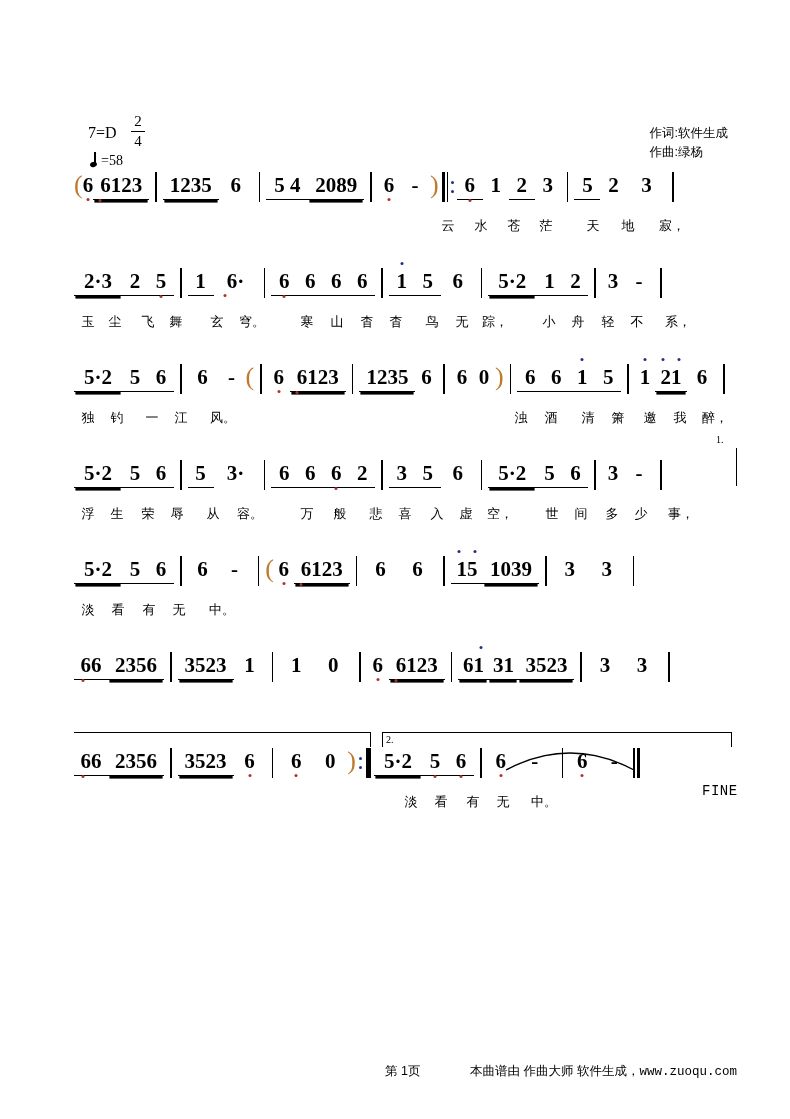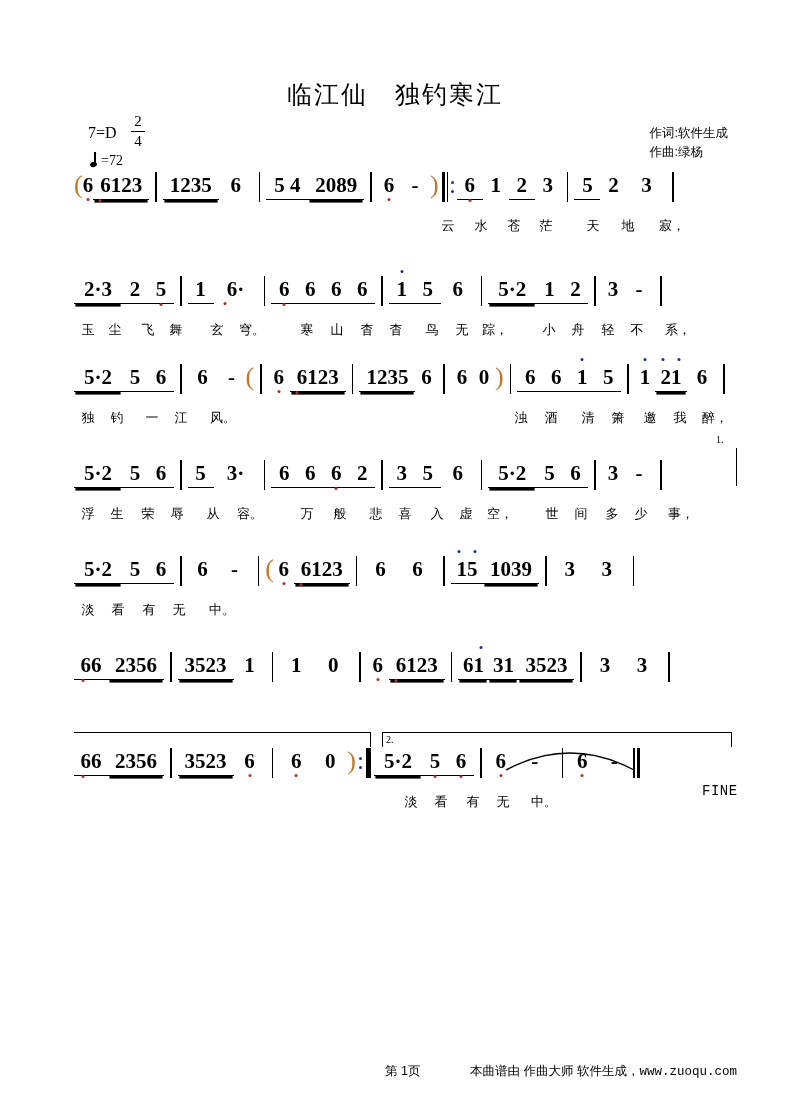--- a/index.html
+++ b/index.html
@@ -266,31 +266,30 @@
   }
   .footer .pg { position: absolute; left: 385px; }
   .footer .src { position: absolute; left: 470px; }
   .footer .src .url { font-family: "Liberation Mono", monospace; }
 </style>
 </head>
 <body>
 
 <div class="page">
 
-  <div class="title">临江仙　独钓寒江</div>
 
   <div class="keysig">7=D</div>
   <div class="meter">
     <span class="num">2</span>
     <span class="bar"></span>
     <span class="den">4</span>
   </div>
   <div class="tempo">
     <span class="qnote"></span>
-    <span>=72</span>
+    <span>=58</span>
   </div>
 
   <div class="credits">
     <div>作词:软件生成</div>
     <div>作曲:绿杨</div>
   </div>
 
   <div id="systems">
       <div class="system" style="top: 172px;">
         <div class="notes-row">
@@ -328,21 +327,21 @@
         <div class="lyr-row">
           <span class="ly" style="left: 374px;">云</span>
           <span class="ly" style="left: 407px;">水</span>
           <span class="ly" style="left: 440px;">苍</span>
           <span class="ly" style="left: 472px;">茫</span>
           <span class="ly" style="left: 519px;">天</span>
           <span class="ly" style="left: 554px;">地</span>
           <span class="ly" style="left: 598px;">寂，</span>
         </div>
       </div>
-      <div class="system" style="top: 276px;">
+      <div class="system" style="top: 268px;">
         <div class="notes-row">
           <span class="n u2" style="width: 48px;">2·3</span>
           <span class="n u1" style="width: 26px;">2</span>
           <span class="n u1" style="width: 26px;">5<span class="dotlow"></span></span>
           <span class="bl"></span>
           <span class="n u1" style="width: 26px;">1</span>
           <span class="n" style="width: 44px;">6·<span class="dotlow" style="left: 25%;"></span></span>
           <span class="bl"></span>
           <span class="n u1" style="width: 26px;">6<span class="dotlow"></span></span>
           <span class="n u1" style="width: 26px;">6</span>

